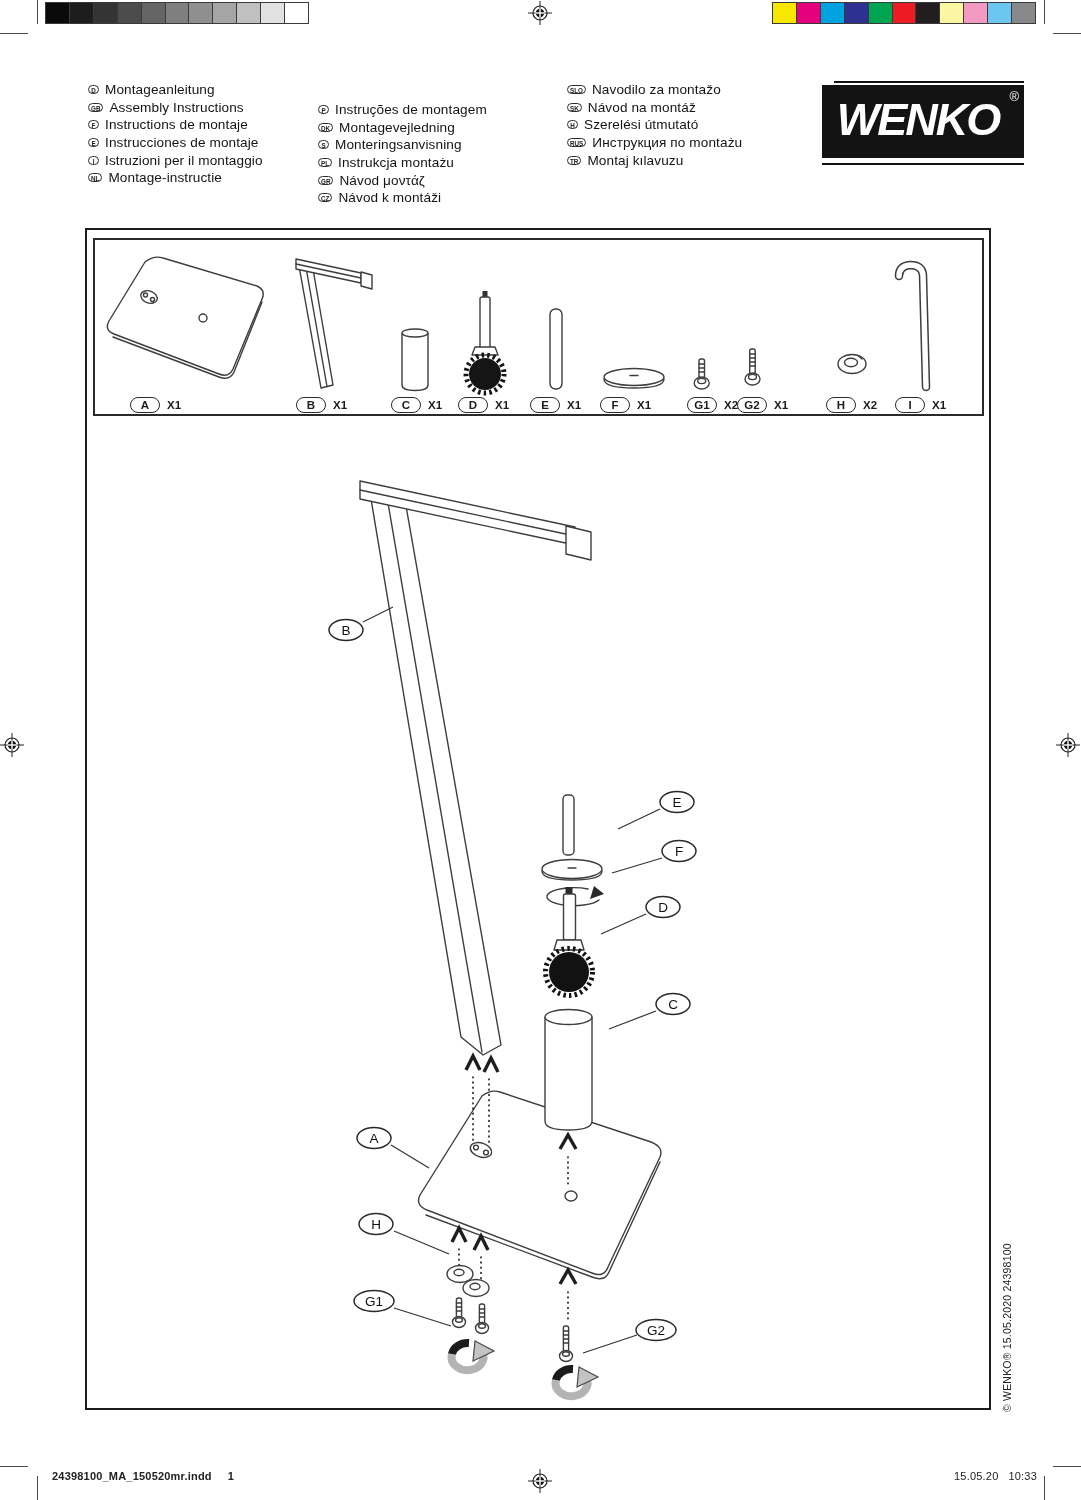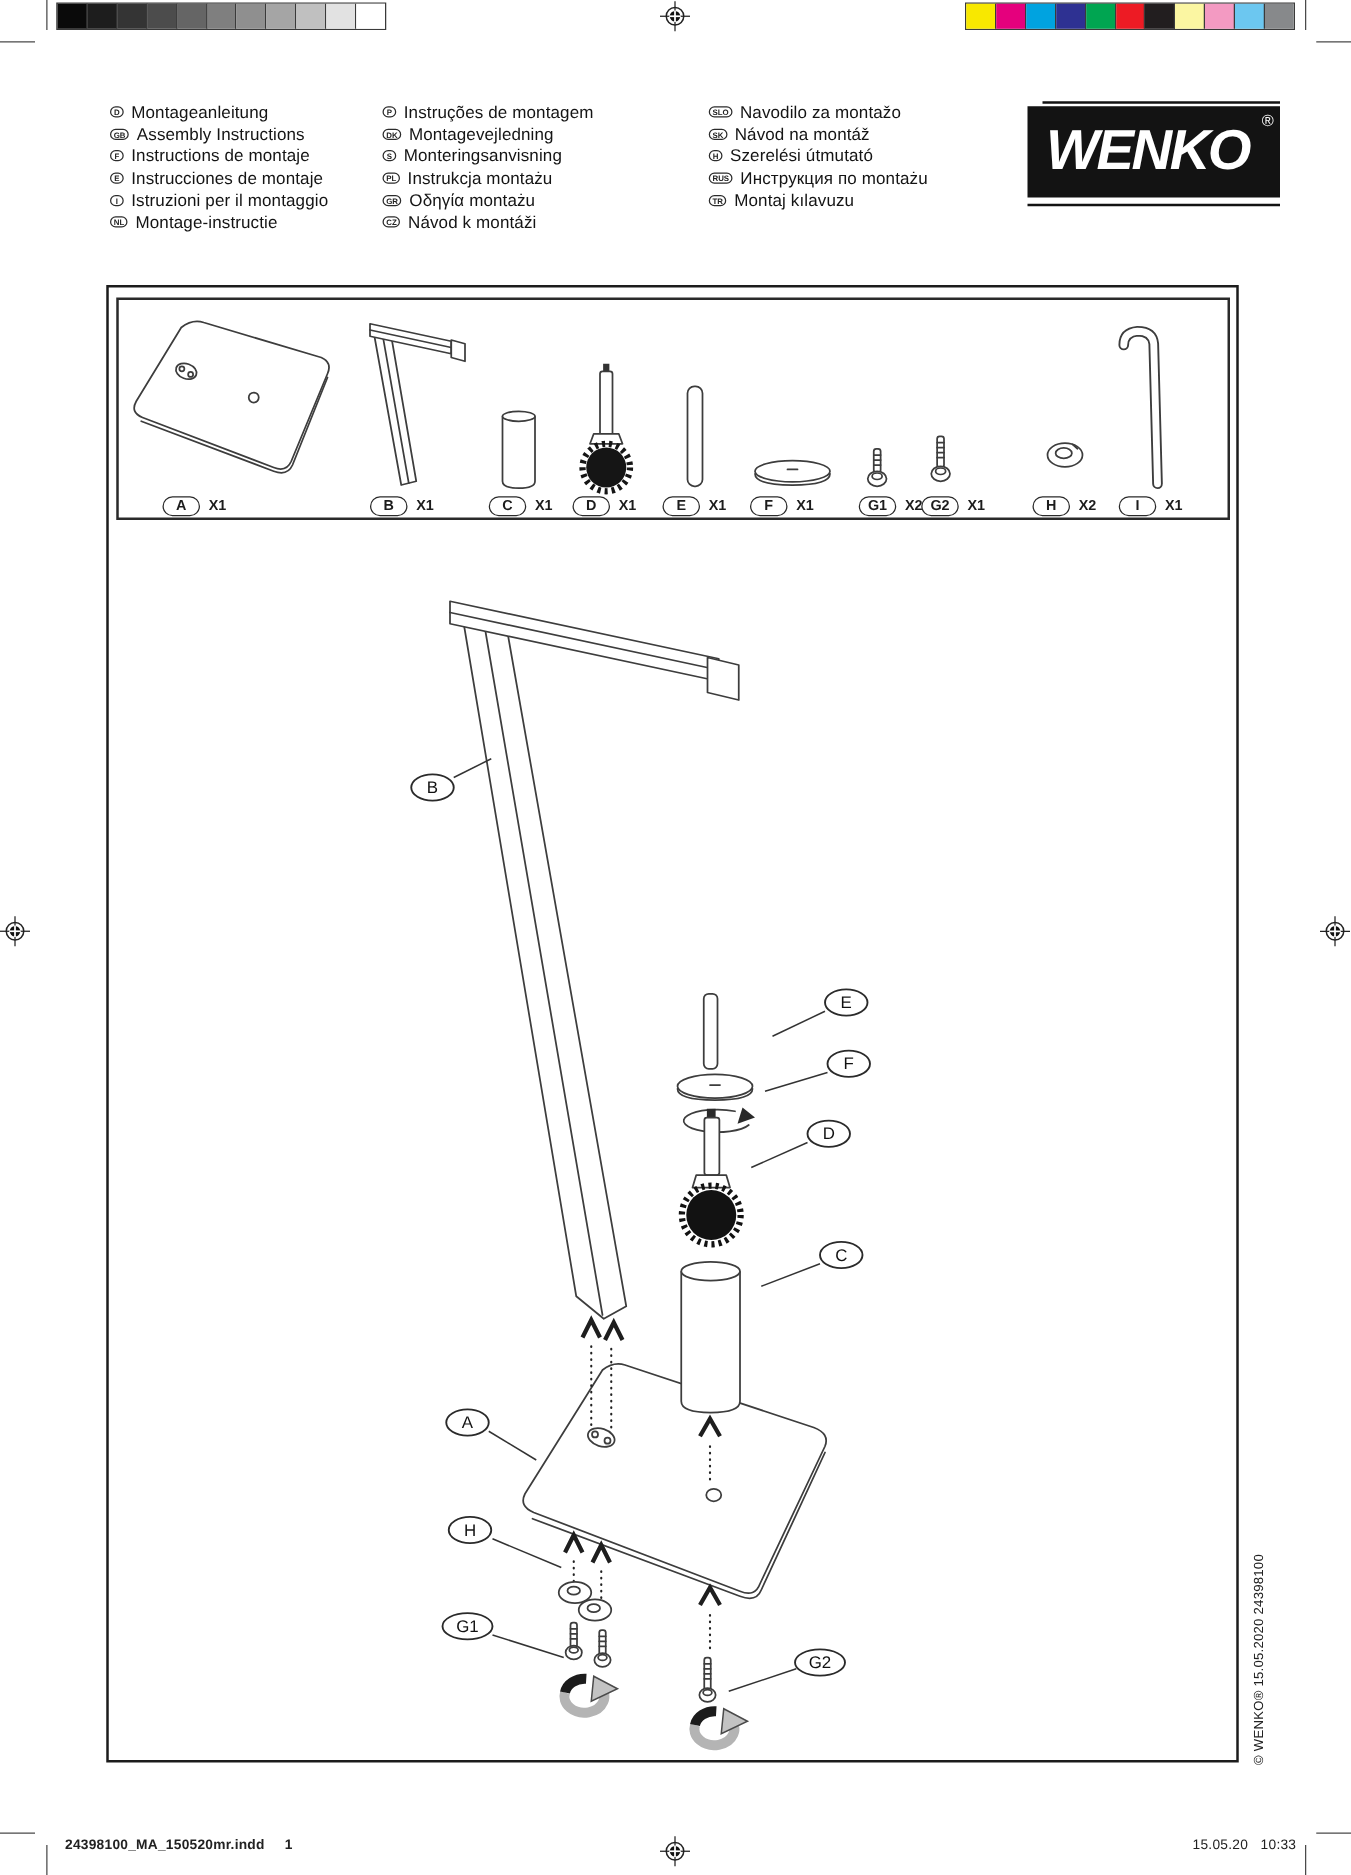--- a/index.html
+++ b/index.html
@@ -156,40 +156,40 @@
       </div>
     <div class="lang-row">
         <span class="lang-badge">I</span>
         <span class="lang-label">Istruzioni per il montaggio</span>
       </div>
     <div class="lang-row">
         <span class="lang-badge">NL</span>
         <span class="lang-label">Montage-instructie</span>
       </div>
   </div>
-  <div class="lang-col" style="left:306px;">
+  <div class="lang-col" style="left:318px;margin-top:20px;">
     <div class="lang-row">
         <span class="lang-badge">P</span>
         <span class="lang-label">Instruções de montagem</span>
       </div>
     <div class="lang-row">
         <span class="lang-badge">DK</span>
         <span class="lang-label">Montagevejledning</span>
       </div>
     <div class="lang-row">
         <span class="lang-badge">S</span>
         <span class="lang-label">Monteringsanvisning</span>
       </div>
     <div class="lang-row">
         <span class="lang-badge">PL</span>
         <span class="lang-label">Instrukcja montażu</span>
       </div>
     <div class="lang-row">
         <span class="lang-badge">GR</span>
-        <span class="lang-label">Οδηγία montażu</span>
+        <span class="lang-label">Návod μοντάζ</span>
       </div>
     <div class="lang-row">
         <span class="lang-badge">CZ</span>
         <span class="lang-label">Návod k montáži</span>
       </div>
   </div>
   <div class="lang-col" style="left:567px;">
     <div class="lang-row">
         <span class="lang-badge">SLO</span>
         <span class="lang-label">Navodilo za montažo</span>

